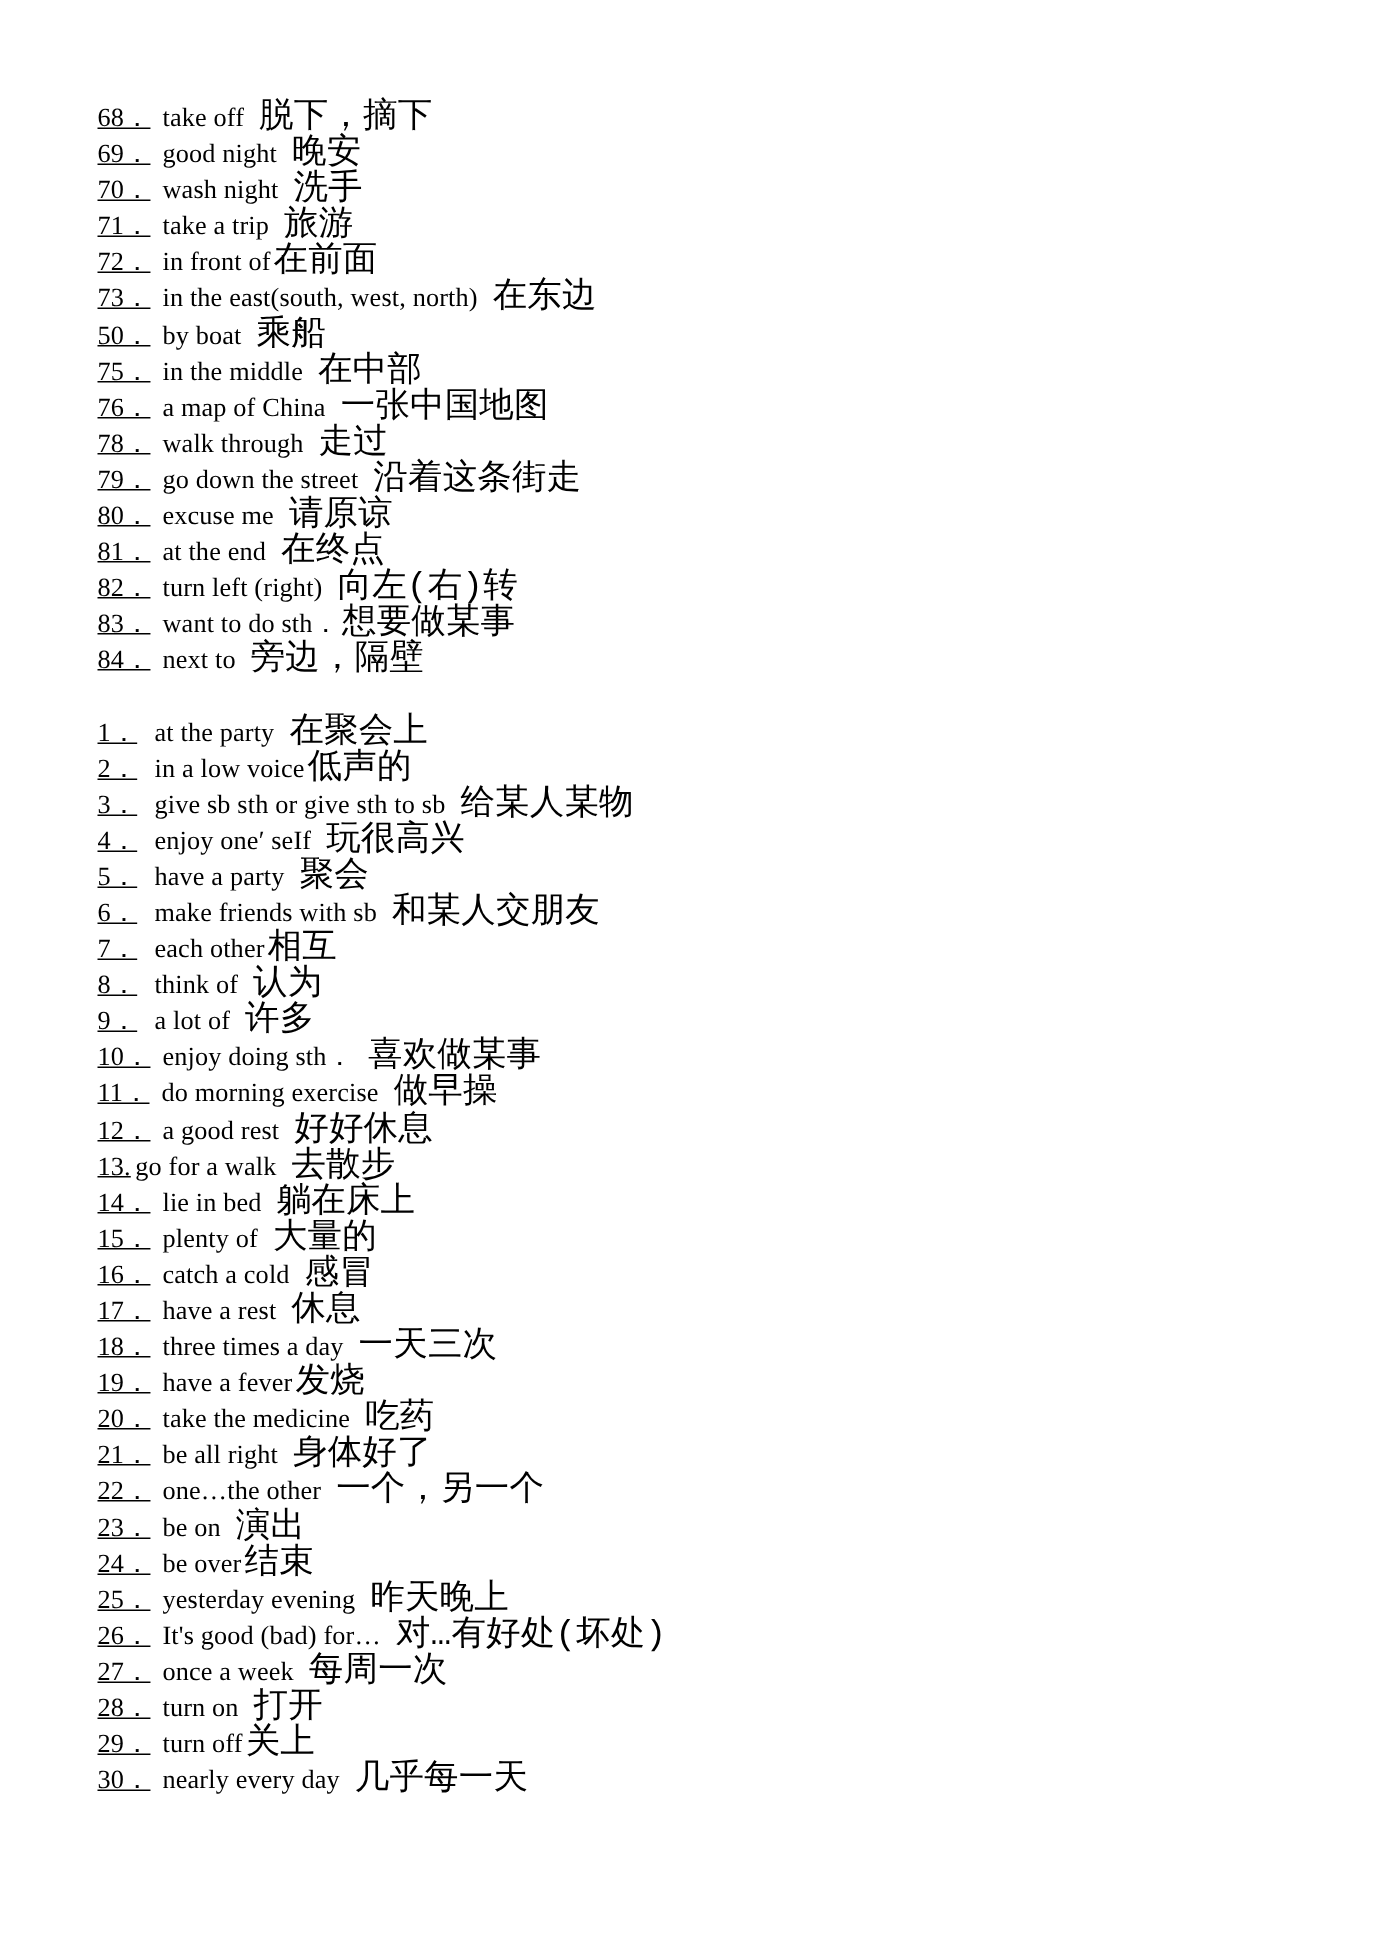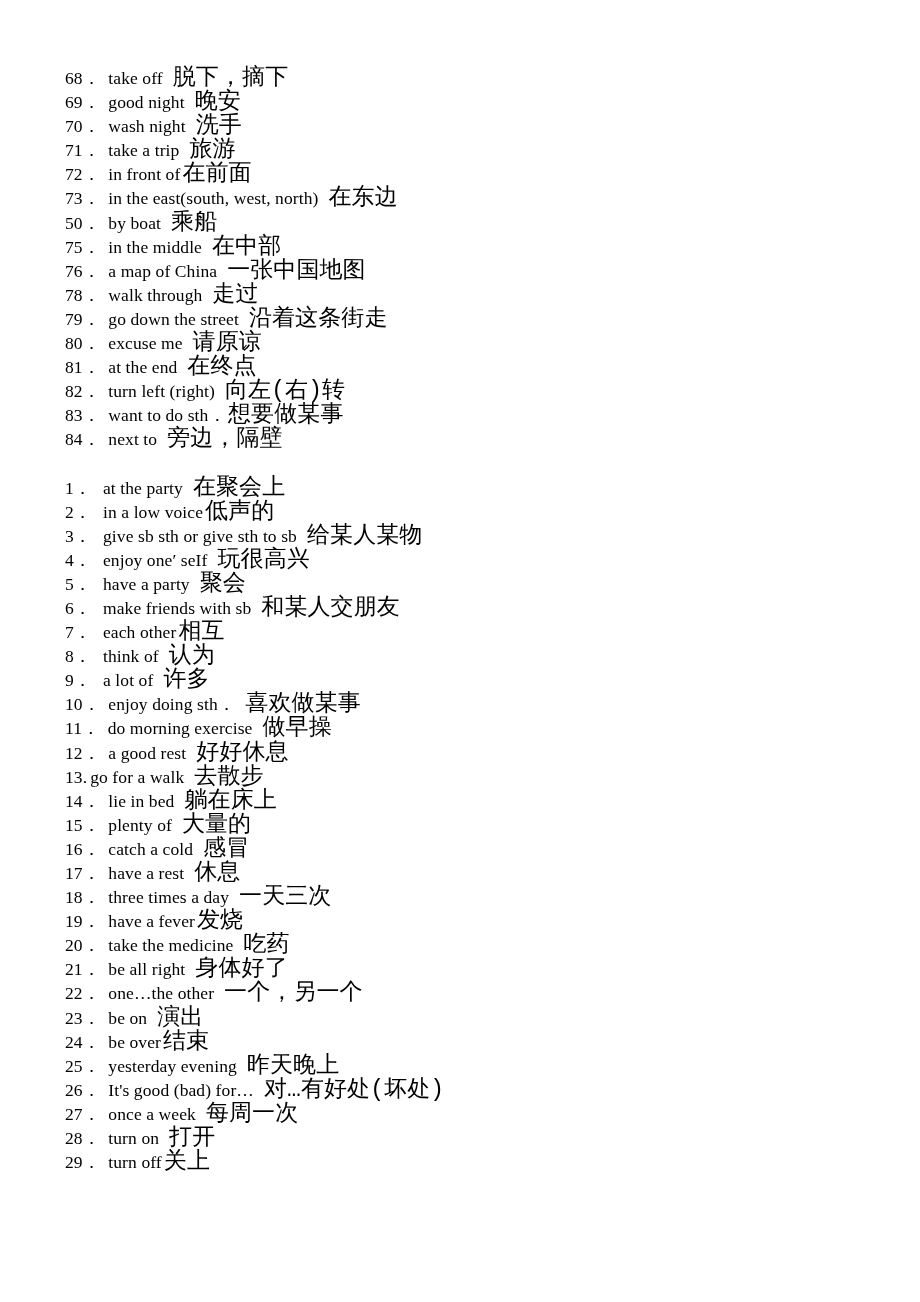--- a/index.html
+++ b/index.html
@@ -35,20 +35,21 @@
     display: block;
     font-size: 17.5px;
     line-height: 24.1px;
     white-space: nowrap;
     letter-spacing: 0.1px;
   }
   .item-number {
     display: inline-block;
     min-width: 30px;
     text-align: left;
+    text-decoration: underline;
   }
   .item-number.tight {
     min-width: 0;
   }
   .item-gap {
     display: inline-block;
     width: 8px;
   }
   .item-gap.tight {
     width: 3px;
@@ -117,15 +118,16 @@
         <div class="phrase-item"><span class="item-number">20．</span><span class="item-gap"></span><span class="item-en">take the medicine</span><span class="item-sep wide"></span><span class="item-zh">吃药</span></div>
         <div class="phrase-item"><span class="item-number">21．</span><span class="item-gap"></span><span class="item-en">be all right</span><span class="item-sep wide"></span><span class="item-zh">身体好了</span></div>
         <div class="phrase-item"><span class="item-number">22．</span><span class="item-gap"></span><span class="item-en">one…the other</span><span class="item-sep wide"></span><span class="item-zh">一个，另一个</span></div>
         <div class="phrase-item"><span class="item-number">23．</span><span class="item-gap"></span><span class="item-en">be on</span><span class="item-sep wide"></span><span class="item-zh">演出</span></div>
         <div class="phrase-item"><span class="item-number">24．</span><span class="item-gap"></span><span class="item-en">be over</span><span class="item-sep narrow"></span><span class="item-zh">结束</span></div>
         <div class="phrase-item"><span class="item-number">25．</span><span class="item-gap"></span><span class="item-en">yesterday evening</span><span class="item-sep wide"></span><span class="item-zh">昨天晚上</span></div>
         <div class="phrase-item"><span class="item-number">26．</span><span class="item-gap"></span><span class="item-en">It's good (bad) for…</span><span class="item-sep wide"></span><span class="item-zh">对…有好处(坏处)</span></div>
         <div class="phrase-item"><span class="item-number">27．</span><span class="item-gap"></span><span class="item-en">once a week</span><span class="item-sep wide"></span><span class="item-zh">每周一次</span></div>
         <div class="phrase-item"><span class="item-number">28．</span><span class="item-gap"></span><span class="item-en">turn on</span><span class="item-sep wide"></span><span class="item-zh">打开</span></div>
         <div class="phrase-item"><span class="item-number">29．</span><span class="item-gap"></span><span class="item-en">turn off</span><span class="item-sep narrow"></span><span class="item-zh">关上</span></div>
+        <div class="phrase-item"><span class="item-number">30．</span><span class="item-gap"></span><span class="item-en">nearly every day</span><span class="item-sep wide"></span><span class="item-zh">几乎每一天</span></div>
       </div>
     </div>
 </div>
 
 </body></html>

